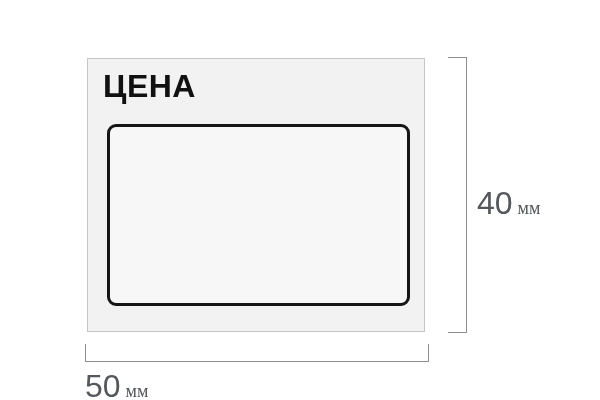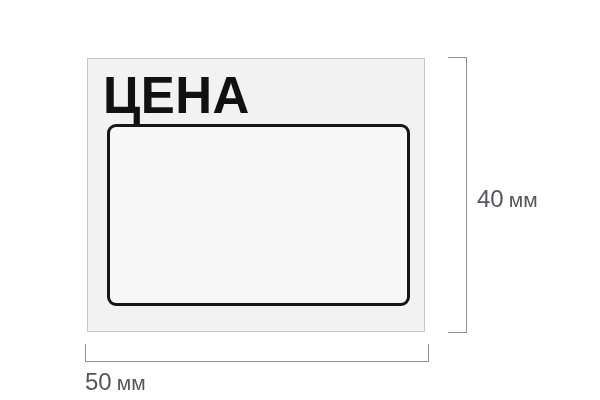--- a/index.html
+++ b/index.html
@@ -30,21 +30,21 @@
     top: 58px;
     width: 338px;
     height: 274px;
     background: var(--tag-fill);
     border: 1px solid var(--tag-border);
   }
   .tag-title {
     position: absolute;
     left: 15px;
     top: 11px;
-    font-size: 51px;
+    font-size: 32px;
     line-height: 1;
     font-weight: bold;
     letter-spacing: 0.5px;
     color: var(--title-text);
     white-space: nowrap;
   }
   .frame {
     position: absolute;
     left: 19px;
     top: 65px;
@@ -76,22 +76,22 @@
     border-right: 1.5px solid var(--dim-line);
     border-bottom: 1.5px solid var(--dim-line);
   }
 
   
   .dim-label {
     position: absolute;
     color: var(--dim-text);
     white-space: nowrap;
   }
-  .dim-label .dim-value { font-size: 24px; }
-  .dim-label .dim-unit  { font-size: 21px; }
+  .dim-label .dim-value { font-size: 32px; }
+  .dim-label .dim-unit  { font-size: 18px; font-family: Liberation Serif, serif; }
   .dim-label-h {
     left: 477px;
     top: 185px;
     display: flex;
     align-items: baseline;
     gap: 5px;
   }
   .dim-label-w {
     left: 85px;
     top: 368px;

